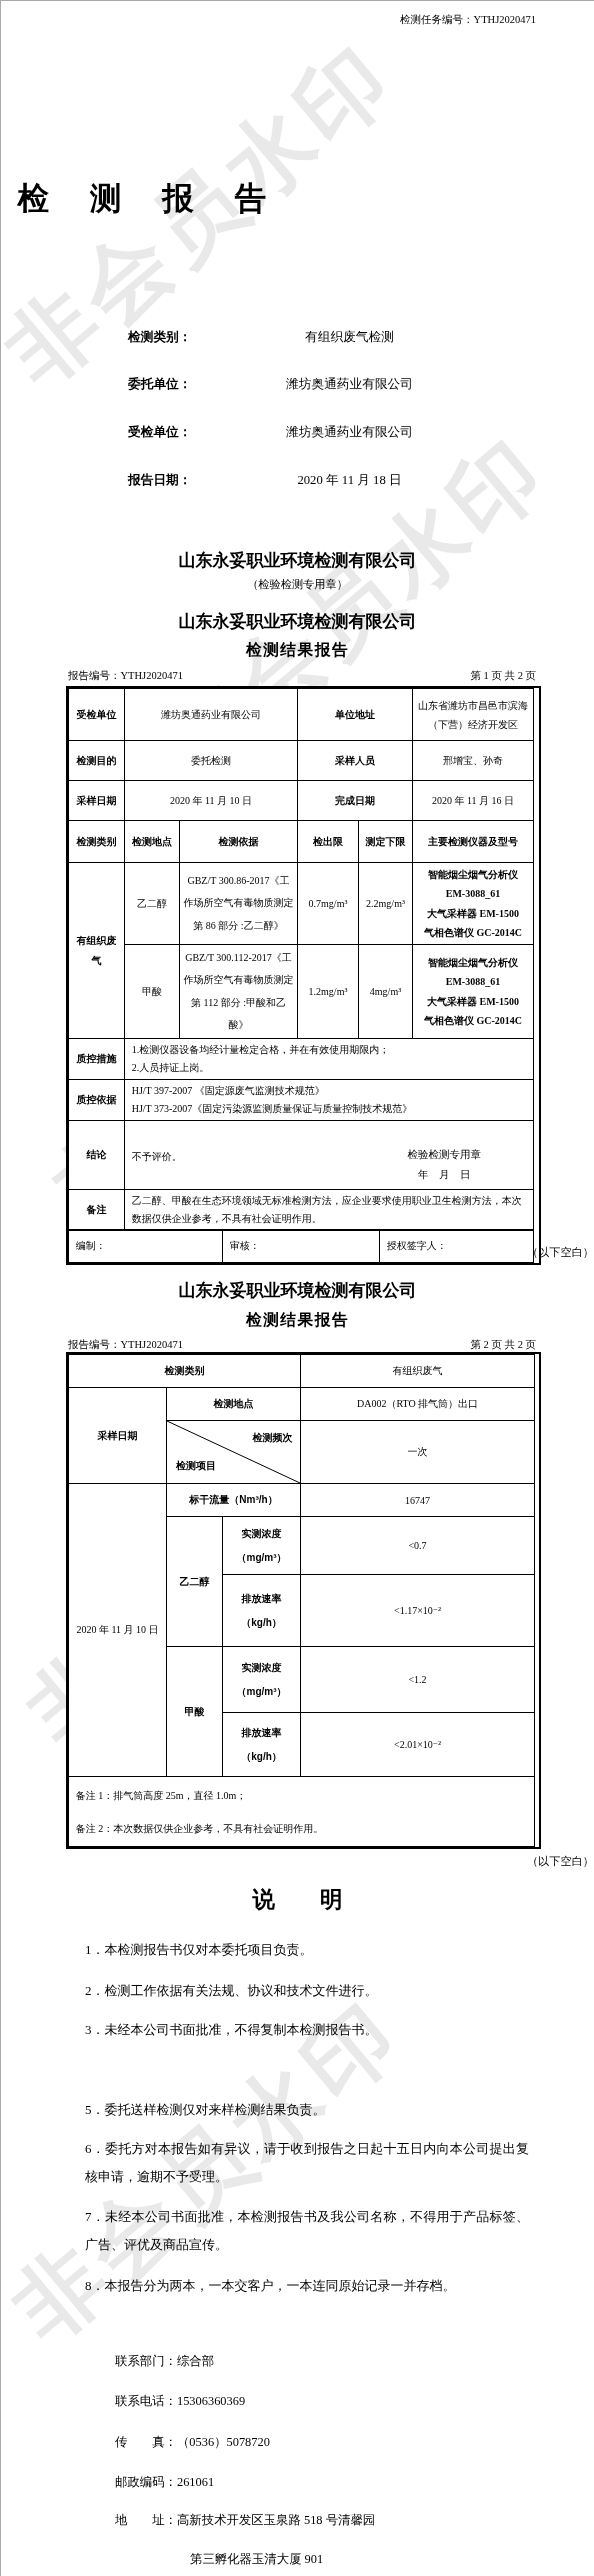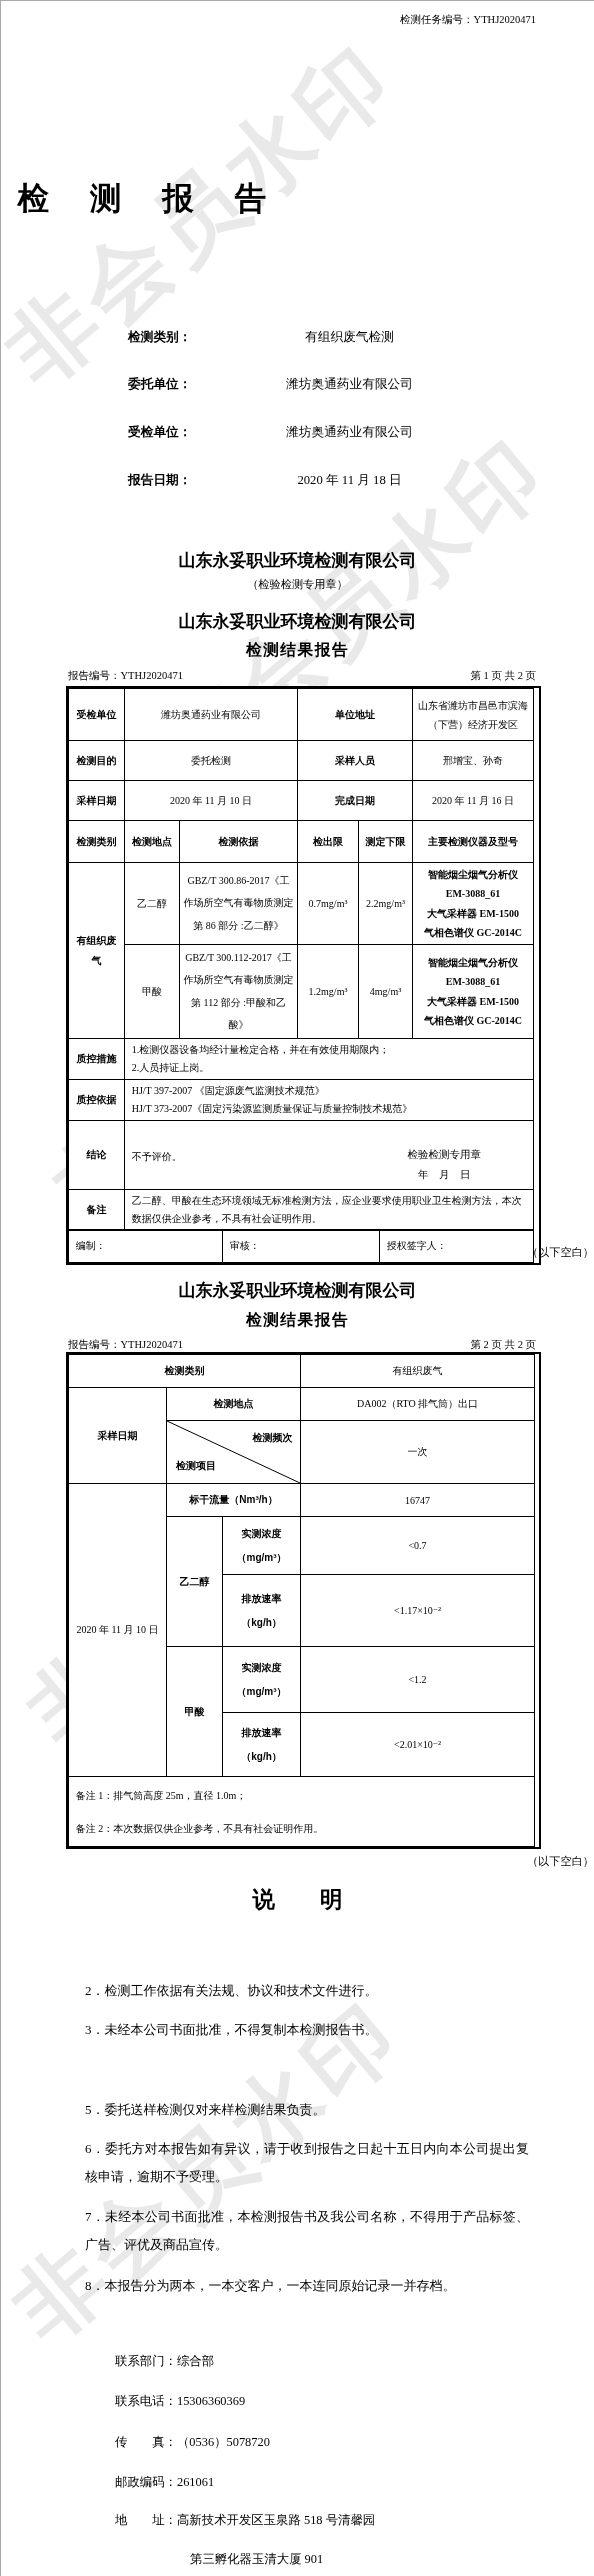--- a/index.html
+++ b/index.html
@@ -274,20 +274,21 @@
           <div>备注 2：本次数据仅供企业参考，不具有社会证明作用。</div>
         </td>
       </tr>
     </tbody>
       </table>
   </div>
 
   <div class="abs blank" style="top:1853px;">（以下空白）</div>
 
   <div class="abs shuoming-title">说　　明</div>
+  <div class="abs note-item" style="top:1935px;">1．本检测报告书仅对本委托项目负责。</div>
   <div class="abs note-item" style="top:1976px;">2．检测工作依据有关法规、协议和技术文件进行。</div>
   <div class="abs note-item" style="top:2015px;">3．未经本公司书面批准，不得复制本检测报告书。</div>
   <div class="abs note-item" style="top:2095px;">5．委托送样检测仅对来样检测结果负责。</div>
   <div class="abs note-item" style="top:2134px;">6．委托方对本报告如有异议，请于收到报告之日起十五日内向本公司提出复核申请，逾期不予受理。</div>
   <div class="abs note-item" style="top:2202px;">7．未经本公司书面批准，本检测报告书及我公司名称，不得用于产品标签、广告、评优及商品宣传。</div>
   <div class="abs note-item" style="top:2271px;">8．本报告分为两本，一本交客户，一本连同原始记录一并存档。</div>
 
   <div class="abs contact-row" style="top:2352px;">
     <span>联系部门：</span><span>综合部</span>
   </div>

